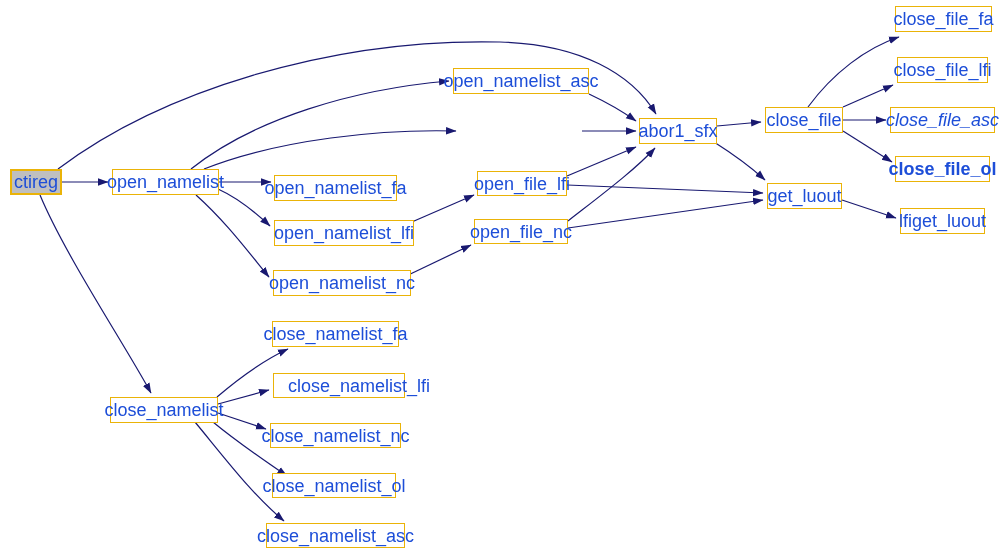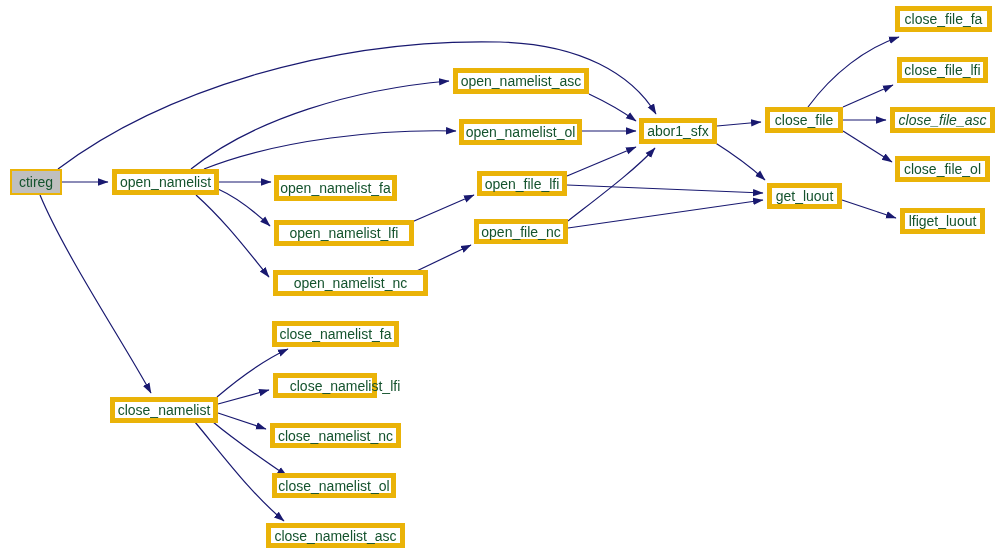--- a/index.html
+++ b/index.html
@@ -26,24 +26,24 @@
     fill: none;
     stroke-width: 1.2;
   }
   .node {
     position: absolute;
     box-sizing: border-box;
     display: flex;
     align-items: center;
     justify-content: center;
     background: #ffffff;
-    border: 5px solid #eab308;
-    font-size: 14px;
+    border: 1px solid #eab308;
+    font-size: 18px;
     line-height: 1;
-    color: #14532d;
+    color: #1d4ed8;
     white-space: nowrap;
     cursor: pointer;
     z-index: 2;
   }
   .node.root {
     background: #bfbfbf;
     border-width: 2px;
     cursor: default;
   }
 </style>
@@ -83,32 +83,31 @@
       <path class="edge" d="M 217 397 C 238 379, 262 361, 288 349" stroke="#191970" marker-end="url(#arrowhead)"></path>
       <path class="edge" d="M 218 404 L 269 390" stroke="#191970" marker-end="url(#arrowhead)"></path>
       <path class="edge" d="M 218 413 L 266 429" stroke="#191970" marker-end="url(#arrowhead)"></path>
       <path class="edge" d="M 213 422 C 237 442, 262 459, 287 476" stroke="#191970" marker-end="url(#arrowhead)"></path>
       <path class="edge" d="M 195 422 C 228 462, 252 494, 284 521" stroke="#191970" marker-end="url(#arrowhead)"></path>
     </svg>
     <div class="node root" style="left: 10px; top: 169px; width: 52px; height: 26px;">ctireg</div>
     <div class="node" style="left: 112px; top: 169px; width: 107px; height: 26px;">open_namelist</div>
     <div class="node" style="left: 110px; top: 397px; width: 108px; height: 26px;">close_namelist</div>
     <div class="node" style="left: 453px; top: 68px; width: 136px; height: 26px;">open_namelist_asc</div>
-    <div class="node" style="left: 459px; top: 119px; width: 123px; height: 26px;">open_namelist_ol</div>
     <div class="node" style="left: 274px; top: 175px; width: 123px; height: 26px;">open_namelist_fa</div>
     <div class="node" style="left: 274px; top: 220px; width: 140px; height: 26px;">open_namelist_lfi</div>
-    <div class="node" style="left: 273px; top: 270px; width: 155px; height: 26px;">open_namelist_nc</div>
+    <div class="node" style="left: 273px; top: 270px; width: 138px; height: 26px;">open_namelist_nc</div>
     <div class="node" style="left: 477px; top: 171px; width: 90px; height: 25px;">open_file_lfi</div>
     <div class="node" style="left: 474px; top: 219px; width: 94px; height: 25px;">open_file_nc</div>
     <div class="node" style="left: 639px; top: 118px; width: 78px; height: 26px;">abor1_sfx</div>
     <div class="node" style="left: 765px; top: 107px; width: 78px; height: 26px;">close_file</div>
     <div class="node" style="left: 767px; top: 183px; width: 75px; height: 26px;">get_luout</div>
     <div class="node" style="left: 895px; top: 6px; width: 97px; height: 26px;">close_file_fa</div>
     <div class="node" style="left: 897px; top: 57px; width: 91px; height: 26px;">close_file_lfi</div>
     <div class="node" style="left: 890px; top: 107px; width: 105px; height: 26px; font-style: italic;">close_file_asc</div>
-    <div class="node" style="left: 895px; top: 156px; width: 95px; height: 26px;">close_file_ol</div>
+    <div class="node" style="left: 895px; top: 156px; width: 95px; height: 26px; font-weight: bold;">close_file_ol</div>
     <div class="node" style="left: 900px; top: 208px; width: 85px; height: 26px;">lfiget_luout</div>
     <div class="node" style="left: 272px; top: 321px; width: 127px; height: 26px;">close_namelist_fa</div>
-    <div class="node" style="left: 273px; top: 373px; width: 104px; height: 25px; padding-left: 40px;">close_namelist_lfi</div>
+    <div class="node" style="left: 273px; top: 373px; width: 132px; height: 25px; padding-left: 40px;">close_namelist_lfi</div>
     <div class="node" style="left: 270px; top: 423px; width: 131px; height: 25px;">close_namelist_nc</div>
     <div class="node" style="left: 272px; top: 473px; width: 124px; height: 25px;">close_namelist_ol</div>
     <div class="node" style="left: 266px; top: 523px; width: 139px; height: 25px;">close_namelist_asc</div>
   </div>
 
 </body></html>

